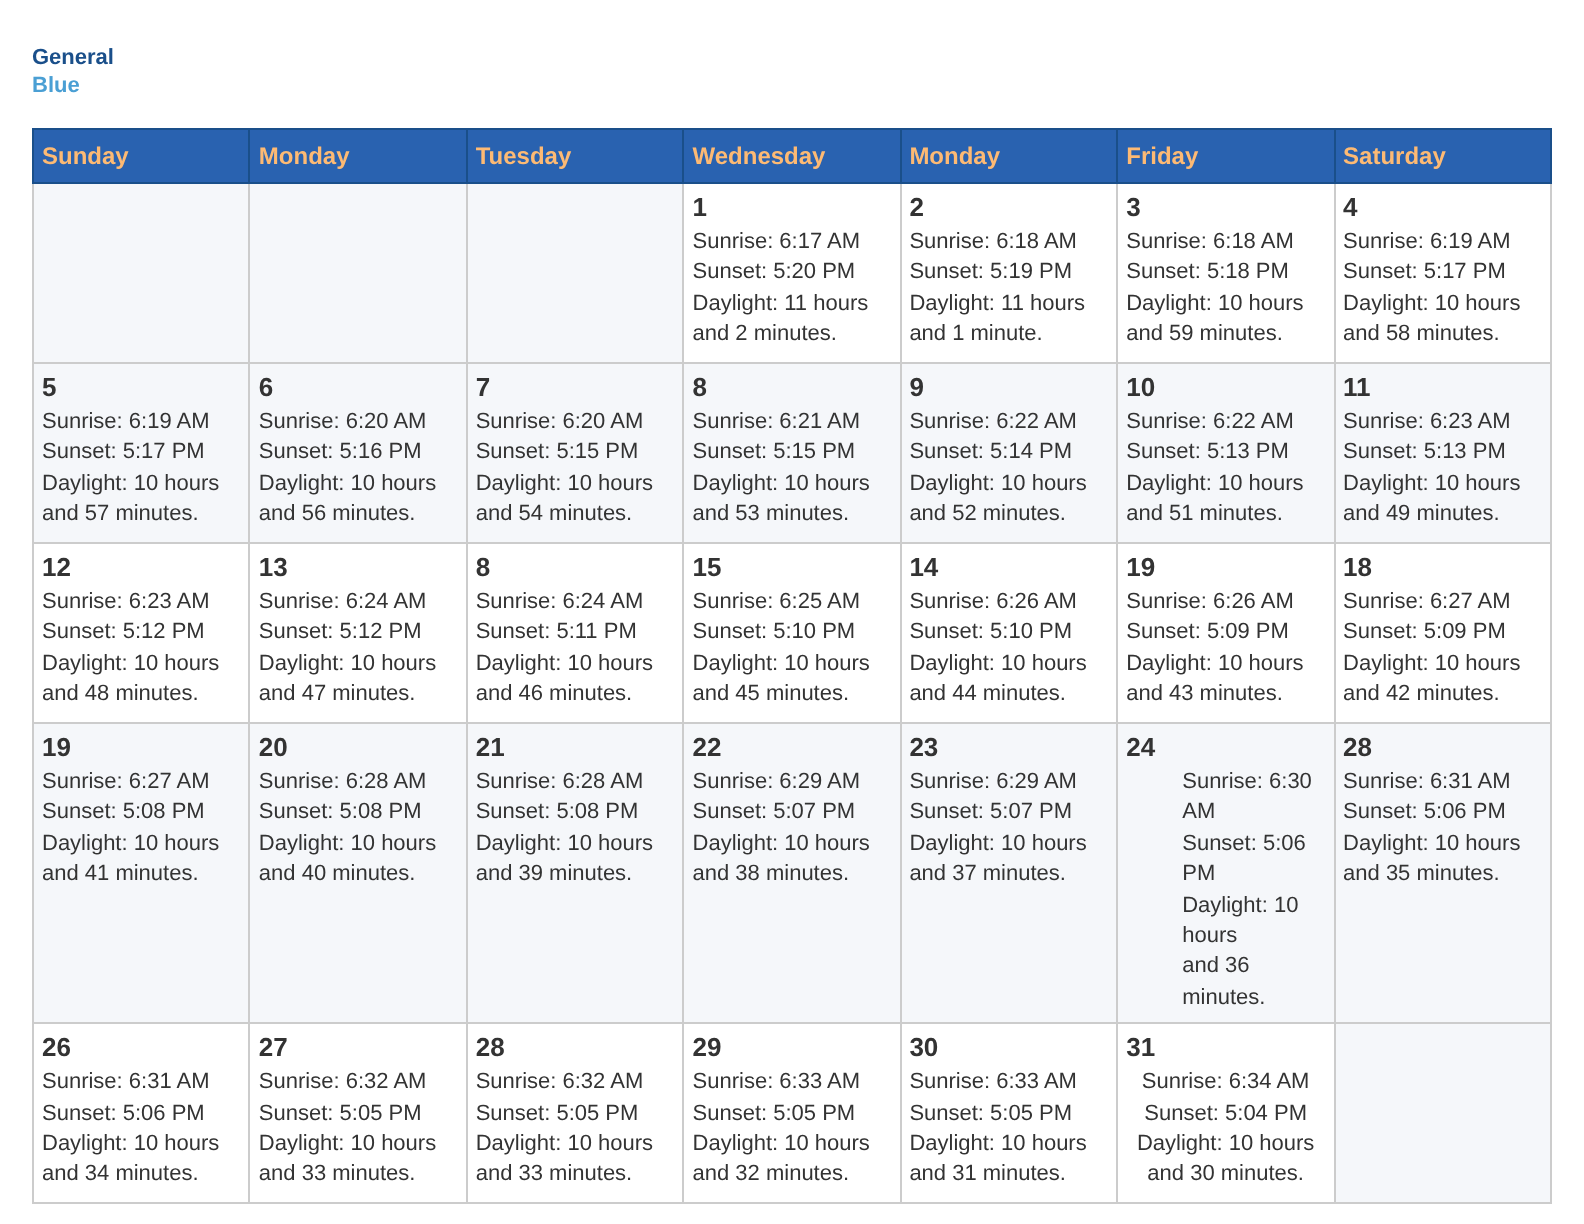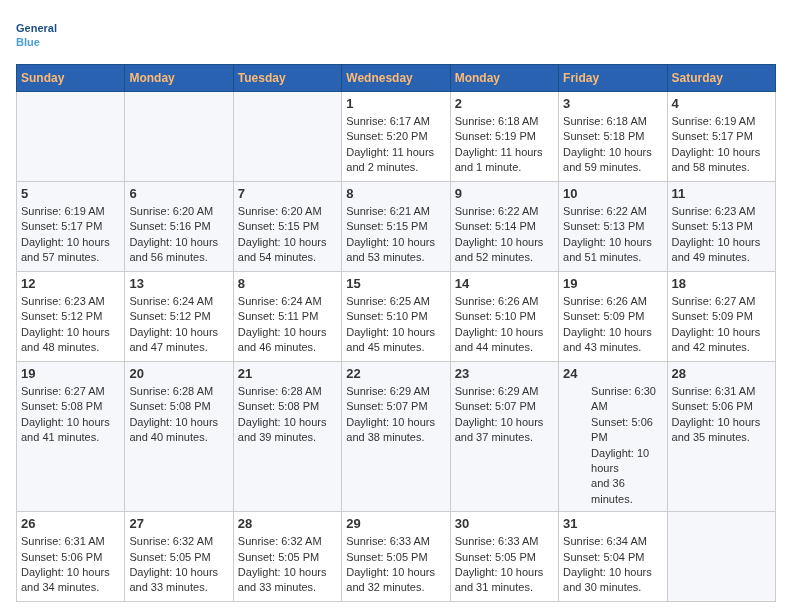--- a/index.html
+++ b/index.html
@@ -324,21 +324,21 @@
         </td>
         <td>
           <div class="day-number">30</div>
           <div class="day-info" style="white-space: pre-line;">Sunrise: 6:33 AM
 Sunset: 5:05 PM
 Daylight: 10 hours
 and 31 minutes.</div>
         </td>
         <td>
           <div class="day-number">31</div>
-          <div class="day-info" style="white-space: pre-line;">Sunrise: 6:34 AM
+          <div class="day-info" style="white-space: pre-line; text-align: center;">Sunrise: 6:34 AM
 Sunset: 5:04 PM
 Daylight: 10 hours
 and 30 minutes.</div>
         </td>
         <td class="empty-cell"></td>
       </tr>
     </tbody>
 </table>
 
 </body></html>

